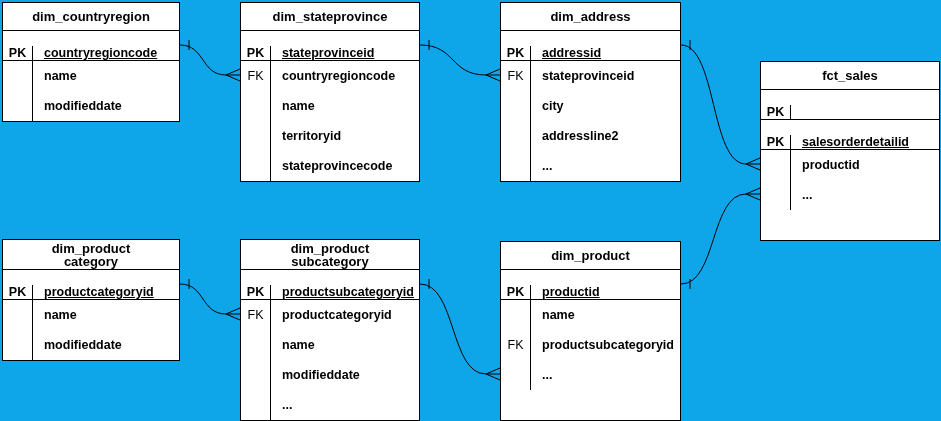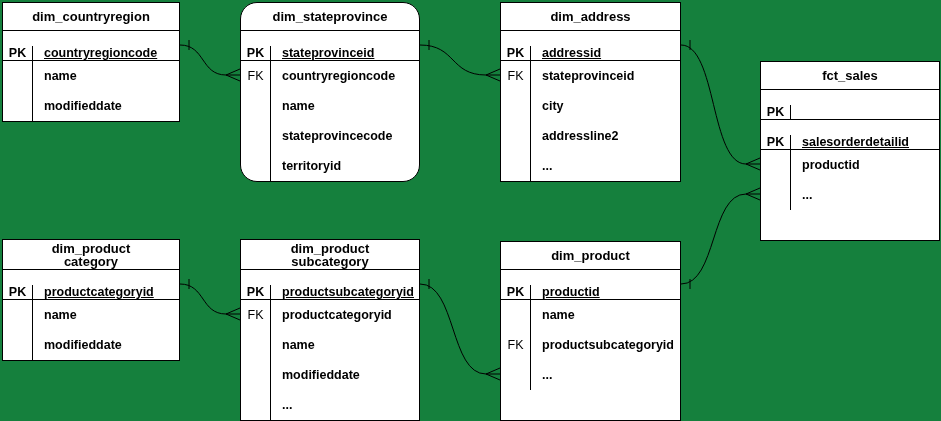--- a/index.html
+++ b/index.html
@@ -1,17 +1,17 @@
 <!DOCTYPE html>
 <html><head>
 <meta charset="utf-8">
 <style>
   html,body{margin:0;padding:0;background:#ffffff;}
   #erd-canvas{
-    position:relative;width:941px;height:421px;background:#15803d;
+    position:relative;width:941px;height:421px;background:#0ea5e9;
     font-family:"Liberation Sans",sans-serif;color:#000;overflow:hidden;
   }
   #connector-layer{position:absolute;left:0;top:0;width:941px;height:421px;}
   .entity{
     position:absolute;background:#ffffff;border:1px solid #000000;
     box-sizing:border-box;
   }
   .entity-header{
     display:flex;flex-direction:column;align-items:center;justify-content:center;
     text-align:center;font-weight:bold;font-size:13px;line-height:13px;
@@ -91,43 +91,43 @@
       </div>
       <div class="erow">
         <div class="kcell"></div>
         <div class="fcell">name</div>
       </div>
       <div class="erow">
         <div class="kcell"></div>
         <div class="fcell">modifieddate</div>
       </div>
     </div>
-    <div class="entity" style="left: 240px; top: 2px; width: 180px; height: 180px; border-radius: 17px;">
+    <div class="entity" style="left: 240px; top: 2px; width: 180px; height: 180px;">
       <div class="entity-header" style="height: 28px;">
         <span>dim_stateprovince</span>
       </div>
       <div class="erow pk">
         <div class="kcell pkkey">PK</div>
         <div class="fcell pkfield">stateprovinceid</div>
       </div>
       <div class="erow">
         <div class="kcell">FK</div>
         <div class="fcell">countryregioncode</div>
       </div>
       <div class="erow">
         <div class="kcell"></div>
         <div class="fcell">name</div>
       </div>
       <div class="erow">
         <div class="kcell"></div>
+        <div class="fcell">territoryid</div>
+      </div>
+      <div class="erow">
+        <div class="kcell"></div>
         <div class="fcell">stateprovincecode</div>
-      </div>
-      <div class="erow">
-        <div class="kcell"></div>
-        <div class="fcell">territoryid</div>
       </div>
     </div>
     <div class="entity" style="left: 500px; top: 2px; width: 181px; height: 180px;">
       <div class="entity-header" style="height: 28px;">
         <span>dim_address</span>
       </div>
       <div class="erow pk">
         <div class="kcell pkkey">PK</div>
         <div class="fcell pkfield">addressid</div>
       </div>

